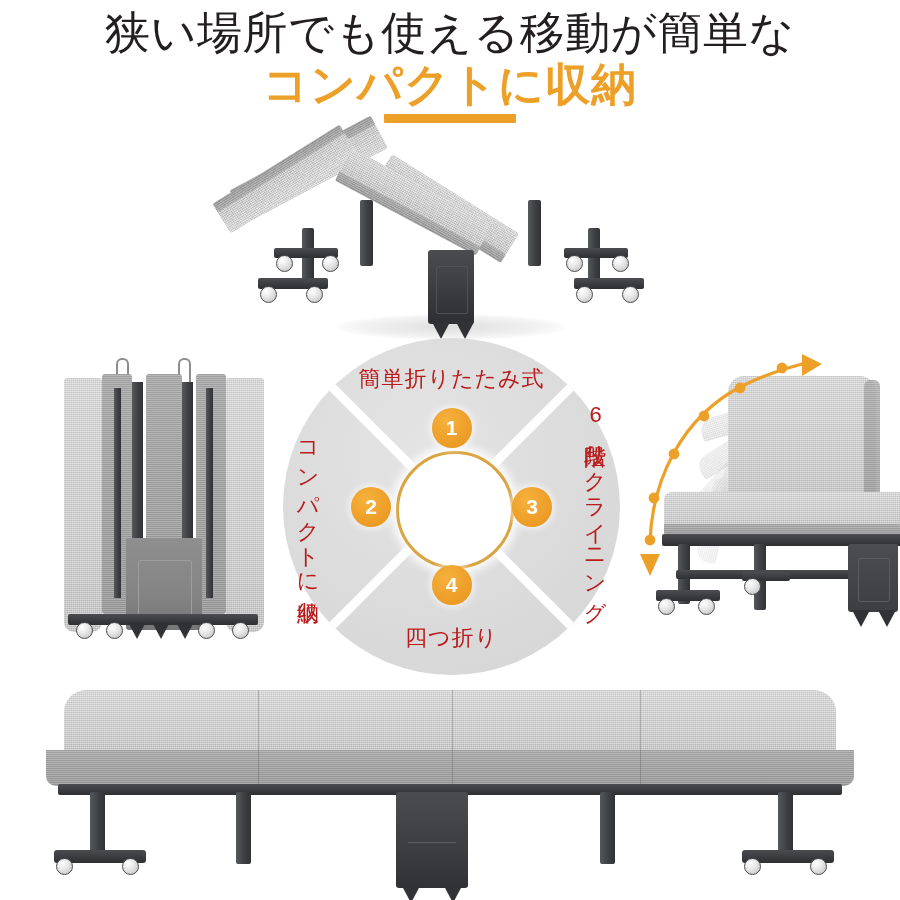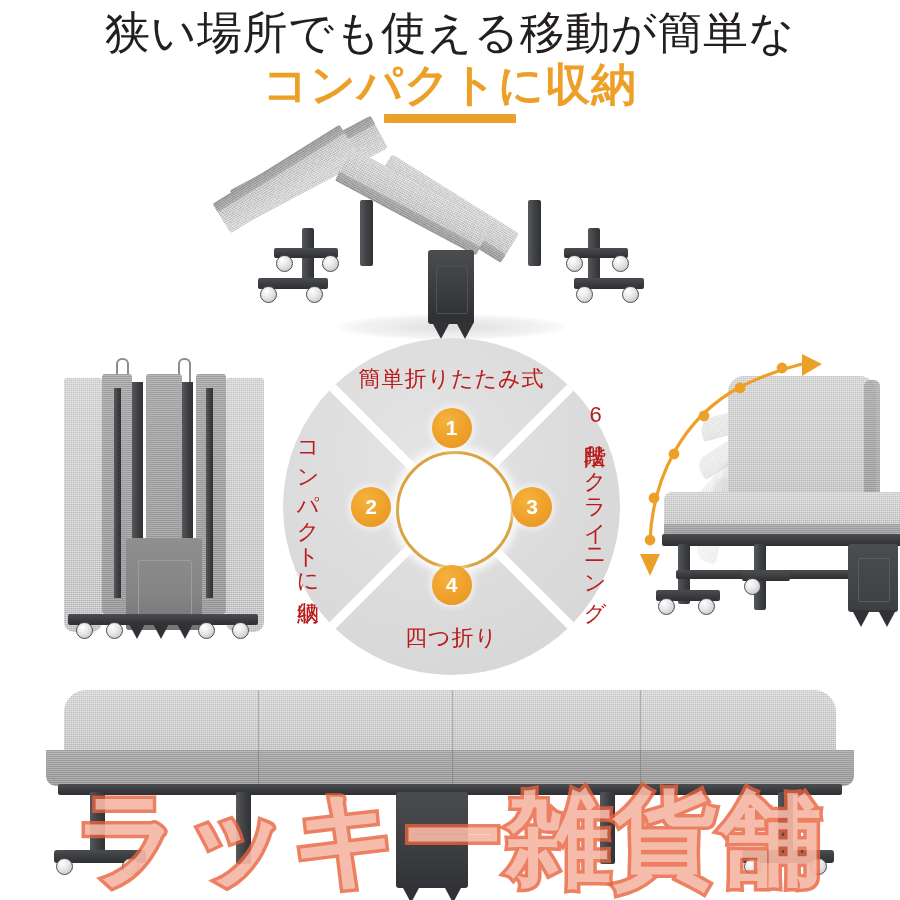--- a/index.html
+++ b/index.html
@@ -312,15 +312,14 @@
     <div class="caster" style="left:704px;top:168px;"></div>
     <div class="caster" style="left:770px;top:168px;"></div>
 
     <div style="position:absolute;left:356px;top:102px;width:72px;height:96px;border-radius:3px;
                 background:linear-gradient(180deg,#4a4c4f 0%,#3b3d40 60%,#303235 100%);"></div>
     <div style="position:absolute;left:368px;top:152px;width:48px;height:36px;border-top:1px solid #5c5e61;"></div>
     <div class="foot" style="left:362px;top:196px;"></div>
     <div class="foot" style="left:404px;top:196px;"></div>
   </div>
 
-  <div id="watermark">ラッキー雑貨舗</div>
 
 </div>
 
 </body></html>

